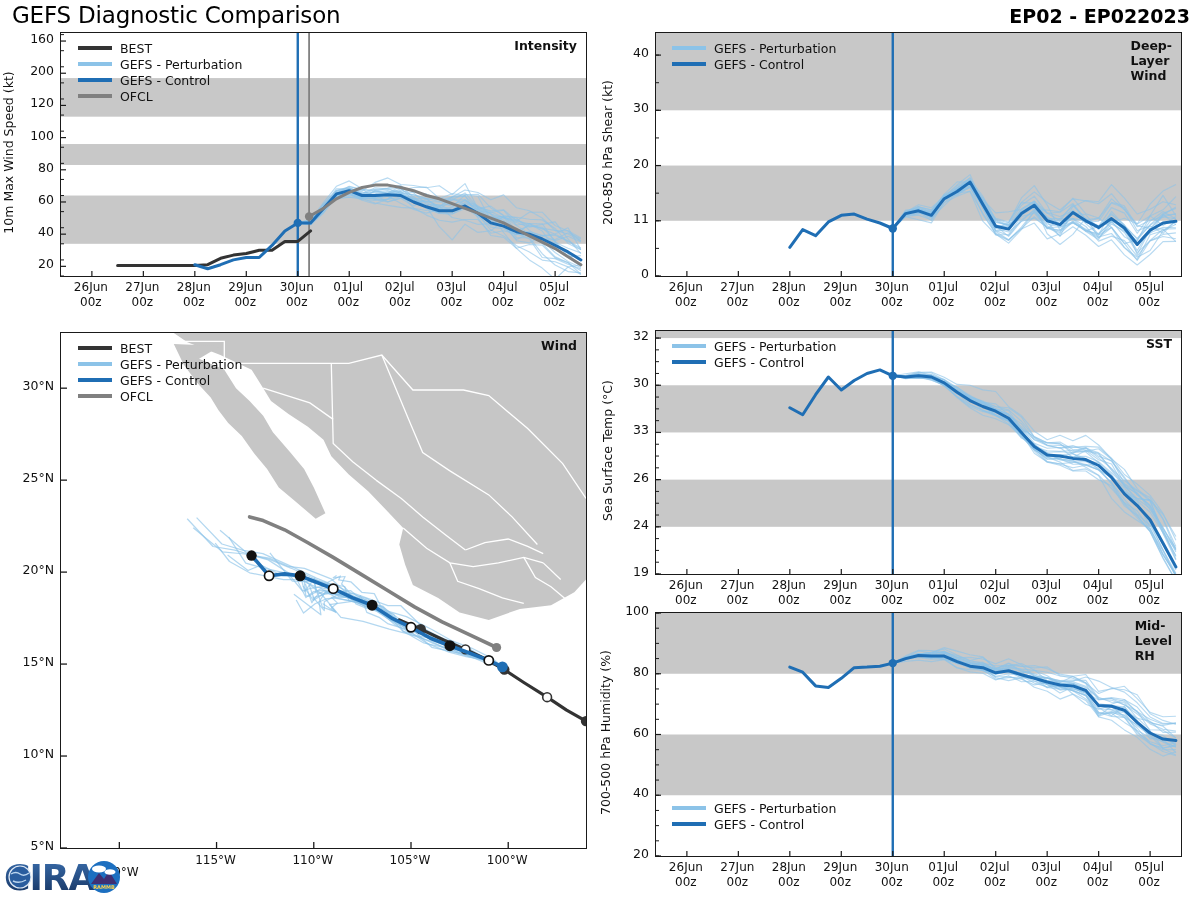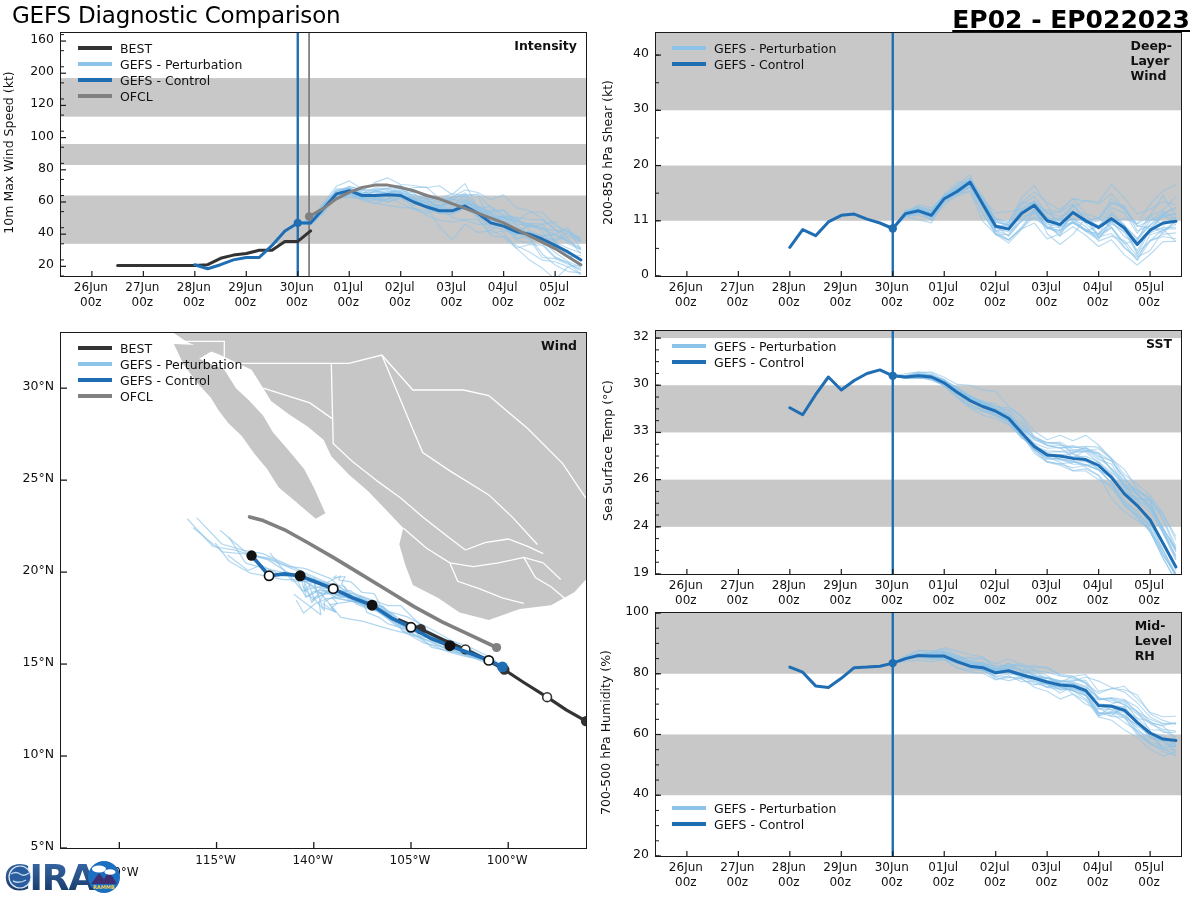--- a/index.html
+++ b/index.html
@@ -1,21 +1,21 @@
 <!DOCTYPE html>
 <html><head>
 <meta charset="utf-8">
 <style>
   html,body{margin:0;padding:0;background:#fff;}
   body{width:1200px;height:900px;position:relative;overflow:hidden;
        font-family:"DejaVu Sans","Liberation Sans",sans-serif;color:#000;}
   .plotbox{position:absolute;border:1.2px solid #1a1a1a;background:#fff;overflow:hidden;}
   svg{display:block;}
   .ttl-main{position:absolute;left:12px;top:2px;font-size:23px;font-weight:normal;letter-spacing:-.2px;}
-  .ttl-right{position:absolute;right:10px;top:5px;font-size:25px;font-weight:bold;text-decoration:underline;}
+  .ttl-right{position:absolute;right:10px;top:5px;font-size:19px;font-weight:bold;}
   .panel-tag{position:absolute;font-size:12.5px;font-weight:bold;color:#111;}
   .axlabel{position:absolute;font-size:12.5px;color:#111;
            transform-origin:50% 50%;white-space:nowrap;}
   .ytick{position:absolute;font-size:12.5px;color:#111;text-align:right;white-space:nowrap;}
   .xtick{position:absolute;font-size:12px;color:#111;text-align:center;white-space:nowrap;line-height:1.25;}
   .legend{position:absolute;font-size:12.5px;color:#111;}
   .legend .row{display:flex;align-items:center;height:16px;}
   .legend .swatch{width:34px;height:0;border-top-style:solid;margin-right:8px;}
   .legend .lbl{white-space:nowrap;}
   .cira{position:absolute;left:4px;bottom:2px;}
@@ -470,21 +470,21 @@
       </svg>
     </div>
     <div class="ytick" style="left:0px;top:838px;width:54px;">5°N</div>
     <div class="ytick" style="left:0px;top:746.0357142857142px;width:54px;">10°N</div>
     <div class="ytick" style="left:0px;top:654.0714285714286px;width:54px;">15°N</div>
     <div class="ytick" style="left:0px;top:562.1071428571429px;width:54px;">20°N</div>
     <div class="ytick" style="left:0px;top:470.1428571428571px;width:54px;">25°N</div>
     <div class="ytick" style="left:0px;top:378.1785714285714px;width:54px;">30°N</div>
     <div class="xtick" style="left:78.33333333333333px;top:853px;width:80px;margin-top:12px;">120°W</div>
     <div class="xtick" style="left:175.55555555555554px;top:853px;width:80px;">115°W</div>
-    <div class="xtick" style="left:272.77777777777777px;top:853px;width:80px;">140°W</div>
+    <div class="xtick" style="left:272.77777777777777px;top:853px;width:80px;">110°W</div>
     <div class="xtick" style="left:370px;top:853px;width:80px;">105°W</div>
     <div class="xtick" style="left:467.22222222222223px;top:853px;width:80px;">100°W</div>
     <div class="panel-tag" style="left:577px;top:338px;transform:translateX(-100%);">Wind</div>
     <div class="legend" style="left:78px;top:340px;">
       <div class="row">
         <span class="swatch" style="border-top-width:4px;border-top-color:#333333;"></span>
         <span class="lbl">BEST</span>
       </div>
       <div class="row">
         <span class="swatch" style="border-top-width:4px;border-top-color:#8cc3e8;"></span>

